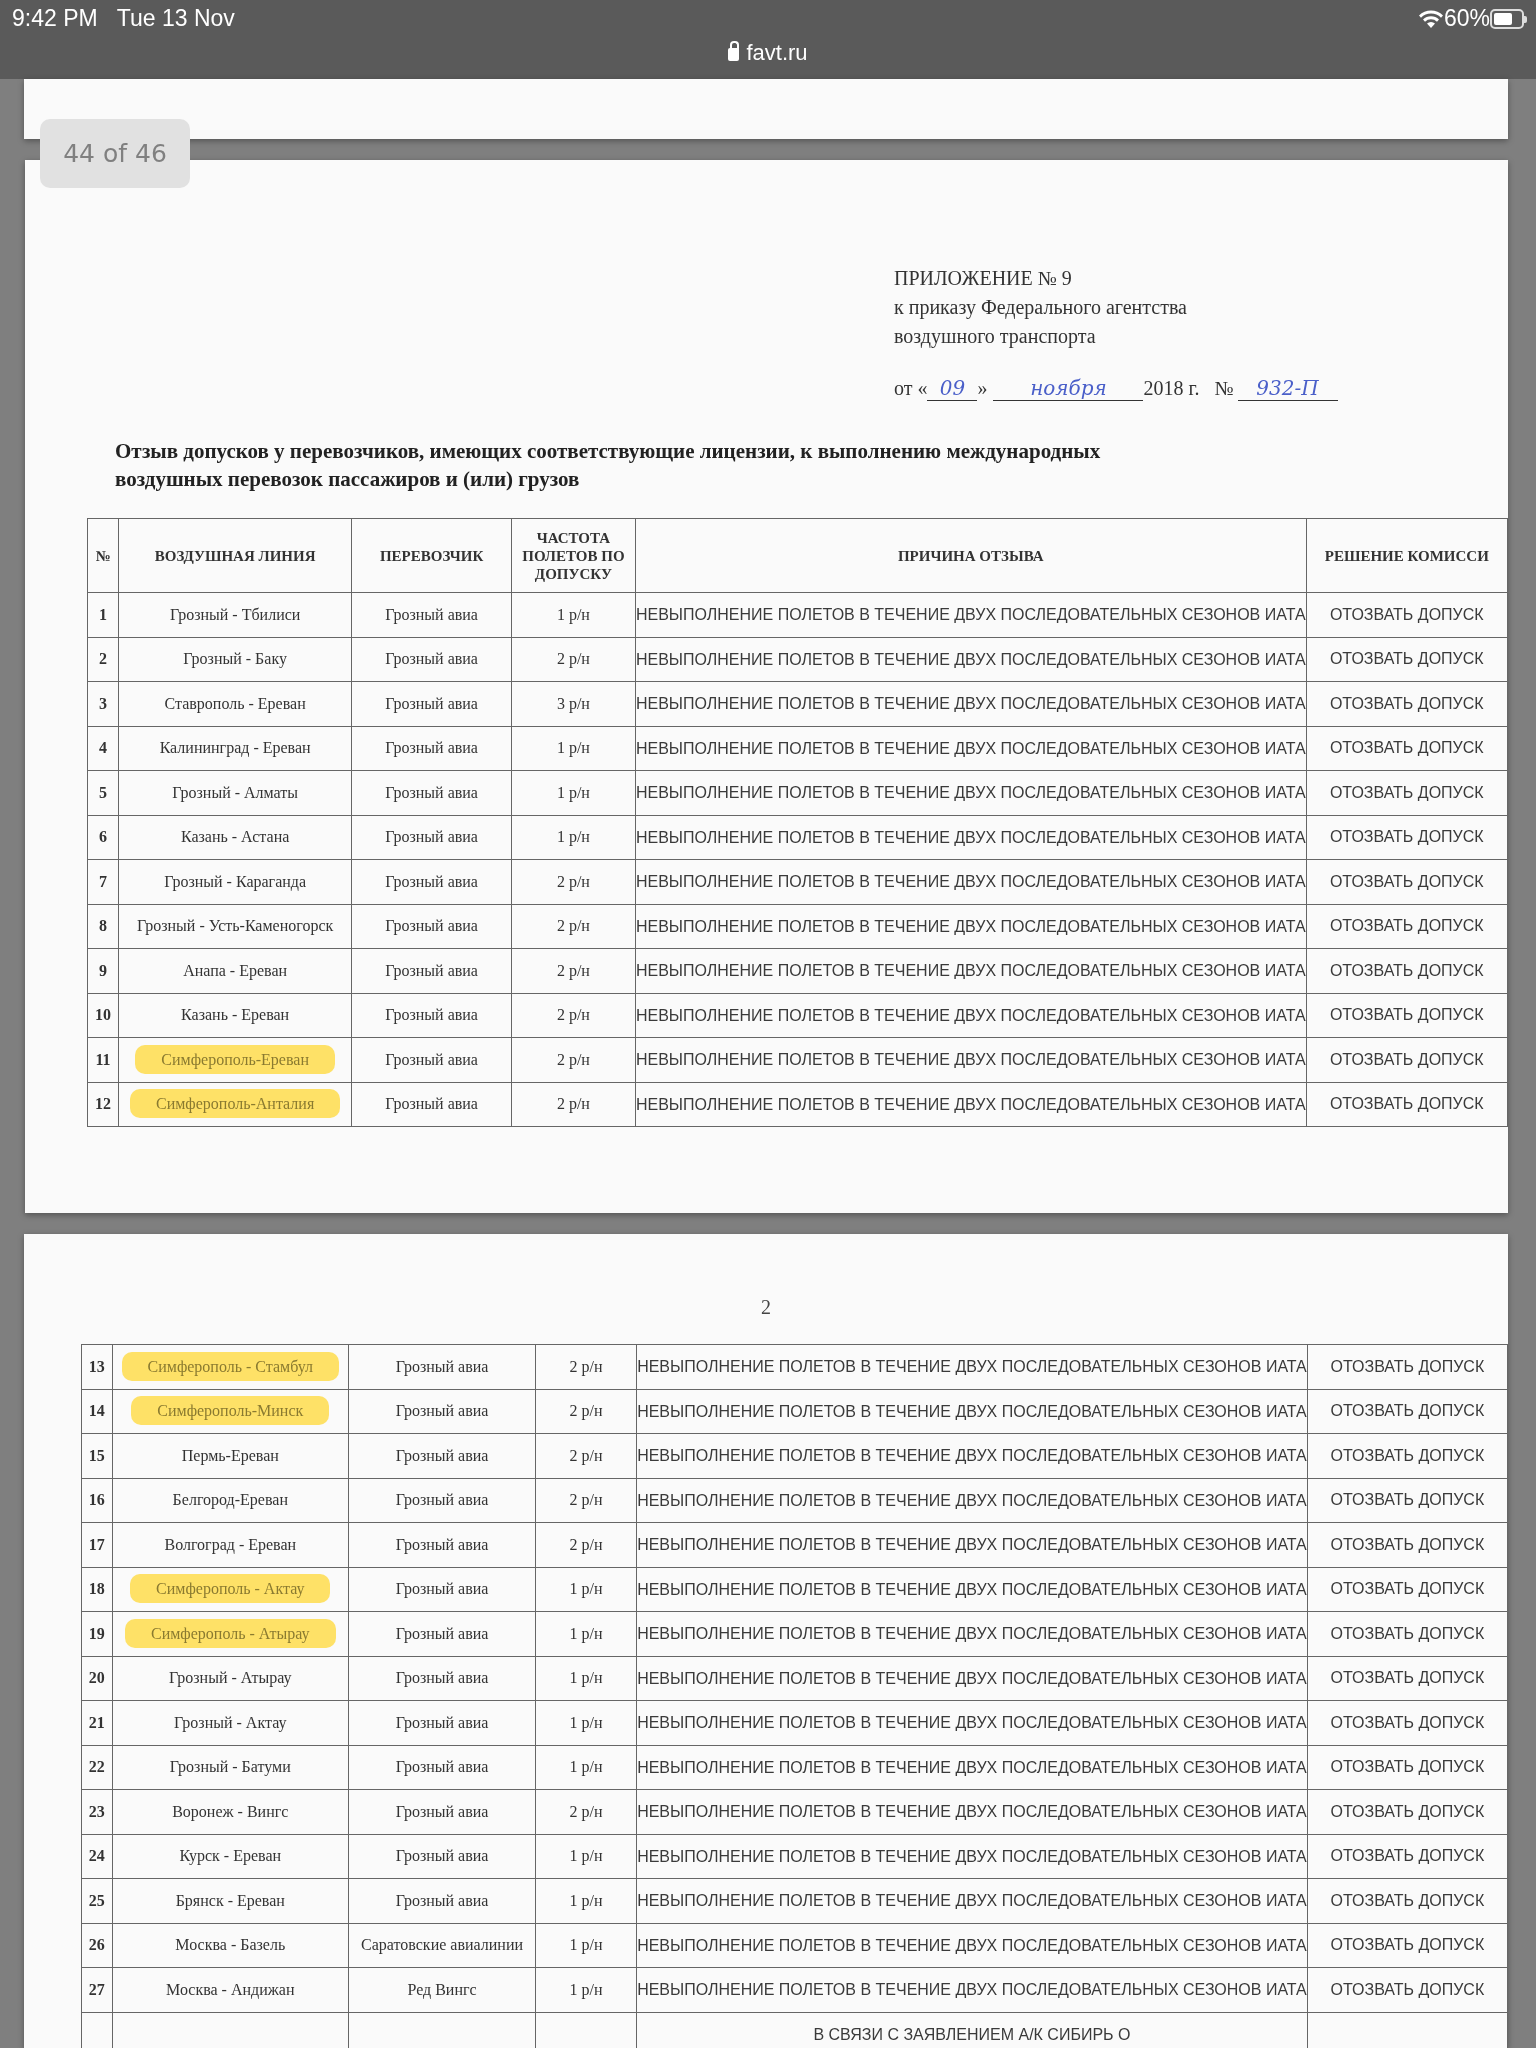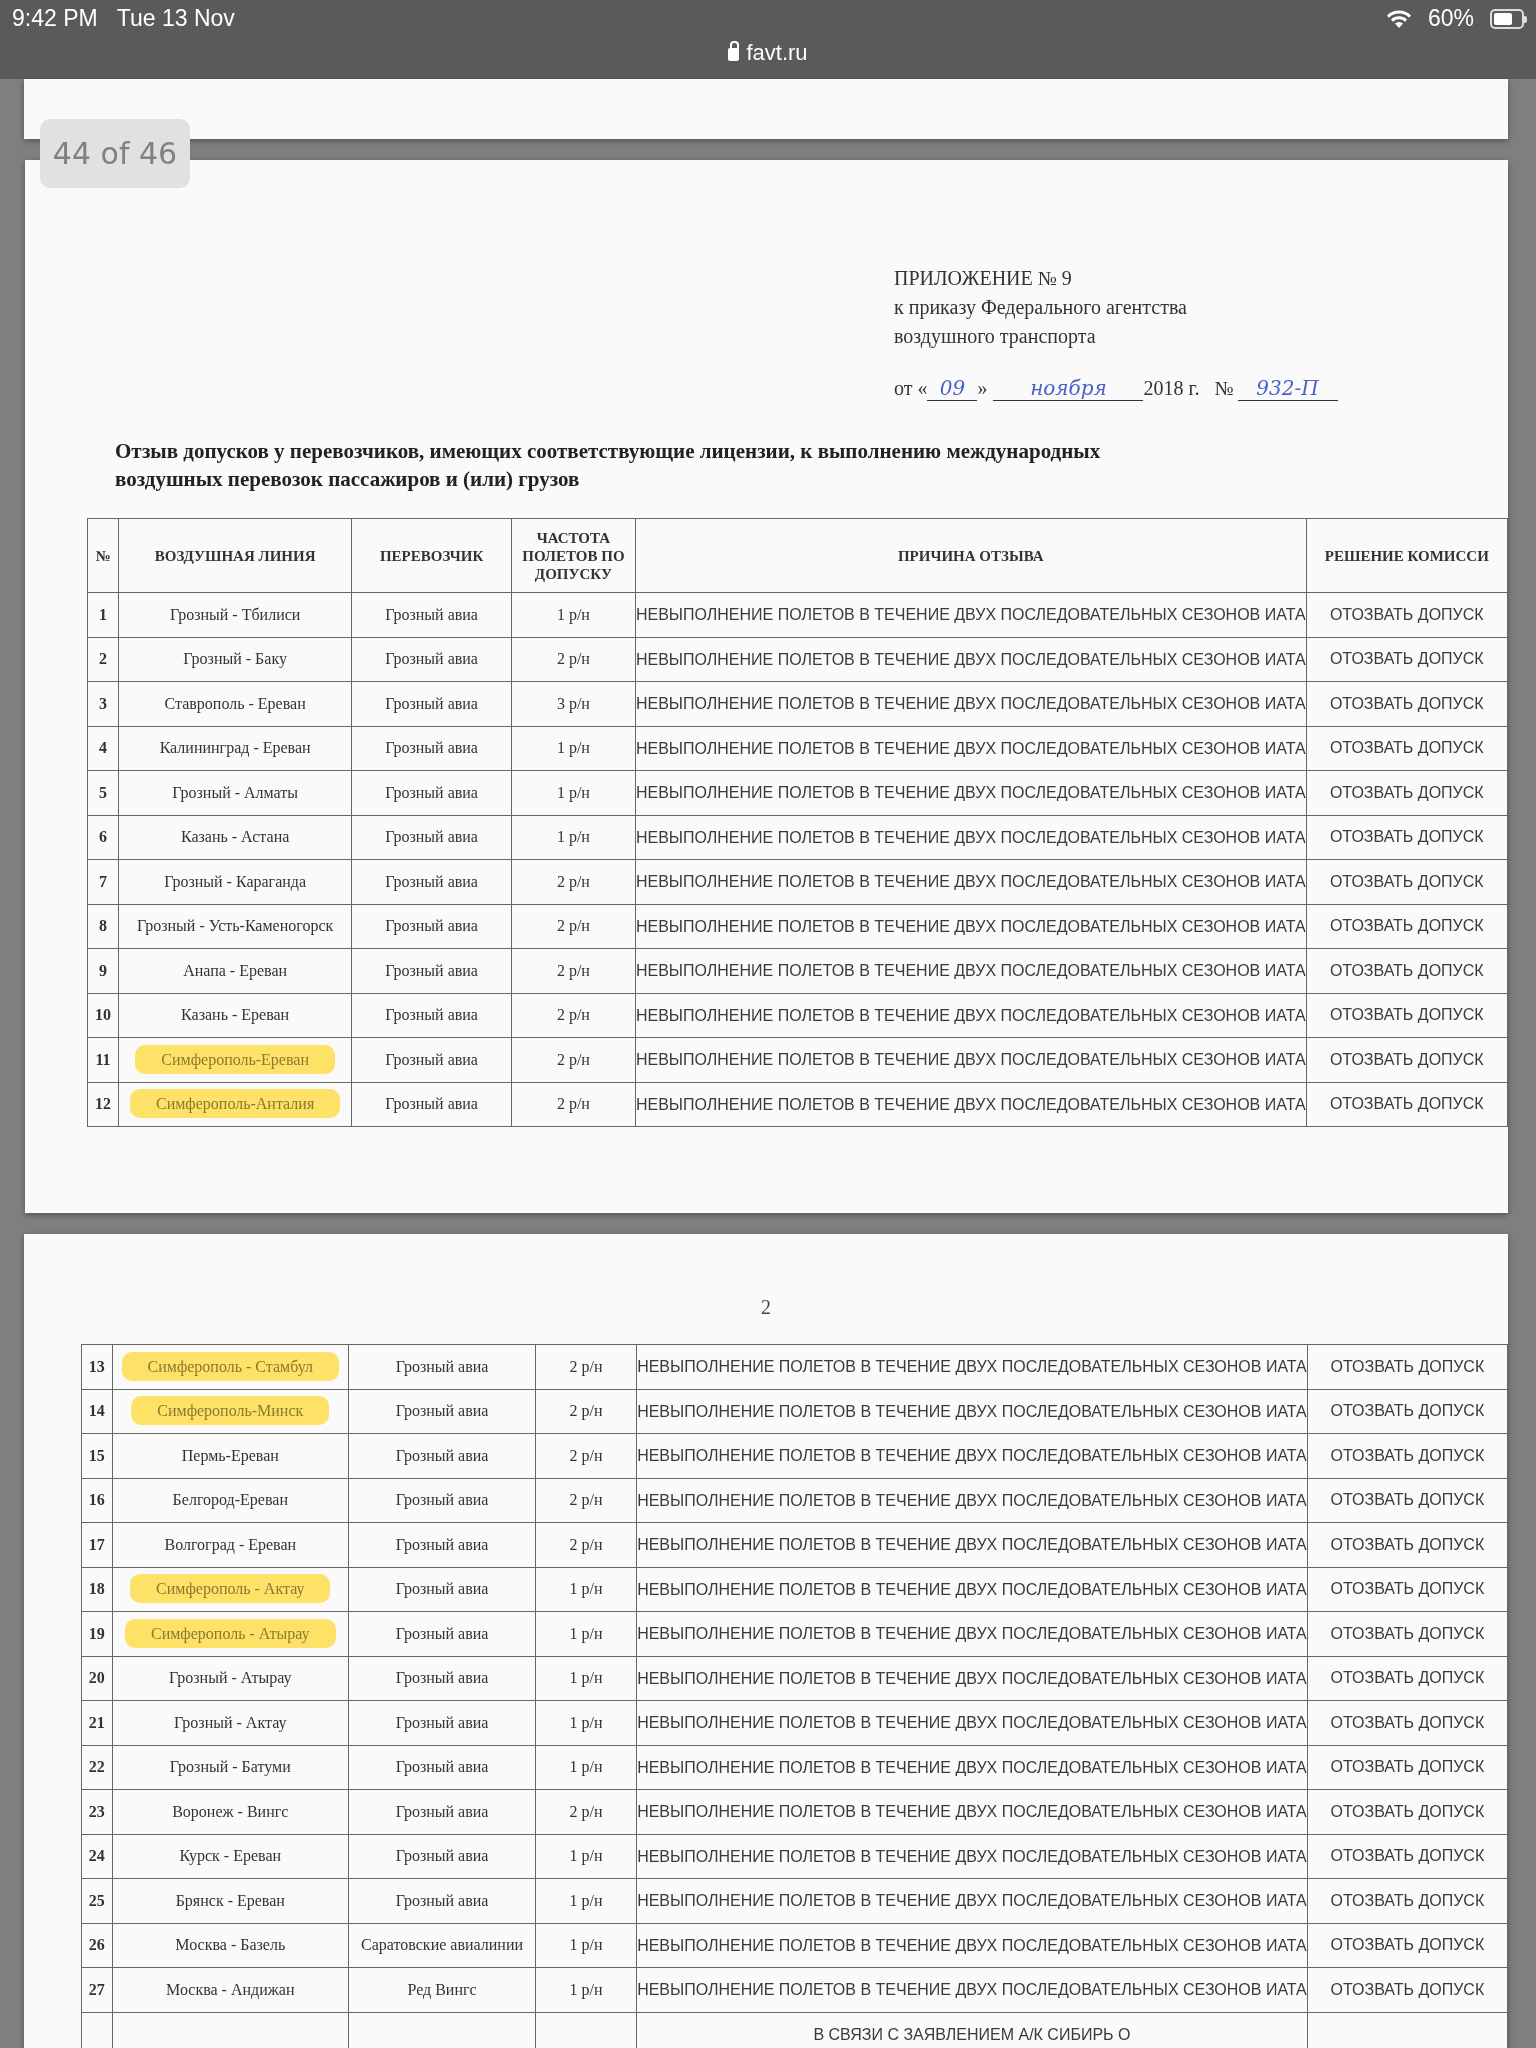--- a/index.html
+++ b/index.html
@@ -1,33 +1,33 @@
 <!DOCTYPE html>
 <html><head>
 <meta charset="utf-8">
 <style>
   html, body { margin:0; padding:0; }
   body { width:1536px; height:2048px; overflow:hidden; background:#7f7f7f; position:relative; font-family:"Liberation Serif", serif; }
   .statusbar { position:absolute; left:0; top:0; width:1536px; height:79px; background:#5a5a5a; color:#fff; font-family:"Liberation Sans", sans-serif; }
   .sb-time { position:absolute; left:12px; top:5px; font-size:23px; }
-  .sb-right { position:absolute; right:12px; top:5px; font-size:23px; display:flex; align-items:center; gap:16px; }
+  .sb-right { position:absolute; right:12px; top:5px; font-size:23px; display:flex; align-items:center; gap:0; }
   .wifi { width:26px; height:20px; position:relative; }
   .battery { width:34px; height:20px; border:2px solid #ddd; border-radius:5px; position:relative; box-sizing:border-box; }
   .battery .fill { position:absolute; left:2px; top:2px; bottom:2px; width:60%; background:#fff; border-radius:2px; }
   .battery:after { content:""; position:absolute; right:-5px; top:5px; width:3px; height:7px; background:#ddd; border-radius:0 2px 2px 0; }
   .url { position:absolute; top:40px; left:0; width:1536px; text-align:center; font-size:22px; color:#fff; }
   .lock { display:inline-block; width:11px; height:13px; background:#fff; border-radius:2px; position:relative; margin-right:7px; vertical-align:-1px; }
   .lock:before { content:""; position:absolute; left:2px; top:-7px; width:5px; height:7px; border:2px solid #fff; border-bottom:none; border-radius:4px 4px 0 0; }
 
   .page { position:absolute; background:#fafafa; box-shadow:0 2px 6px rgba(0,0,0,0.35); }
   .p-prev { left:24px; top:79px; width:1484px; height:60px; }
   .p1 { left:25px; top:160px; width:1483px; height:1053px; }
   .p2 { left:24px; top:1234px; width:1484px; height:814px; }
 
-  .pager { position:absolute; left:40px; top:119px; width:150px; height:69px; background:#e1e1e1; border-radius:10px; color:#808080; font-family:"DejaVu Sans", sans-serif; font-size:30px; display:flex; align-items:center; justify-content:center; z-index:5; }
+  .pager { position:absolute; left:40px; top:119px; width:150px; height:69px; background:#e1e1e1; border-radius:10px; color:#808080; font-family:"DejaVu Sans", sans-serif; font-size:25px; display:flex; align-items:center; justify-content:center; z-index:5; }
 
   .appendix { position:absolute; left:869px; top:104px; font-size:20px; color:#333; line-height:29px; }
   .sigline { position:absolute; left:869px; top:216px; font-size:20px; color:#333; white-space:nowrap; }
   .hand { display:inline-block; border-bottom:1px solid #333; color:#4a5fc9; font-family:"DejaVu Serif", serif; font-style:italic; text-align:center; }
   .doc-title { position:absolute; left:90px; width:1300px; top:277px; text-align:left; font-weight:bold; font-size:21px; color:#222; line-height:28px; }
   .pagenum { position:absolute; left:0; width:1484px; top:62px; text-align:center; font-size:20px; color:#444; }
 
   table.t { position:absolute; border-collapse:collapse; table-layout:fixed; color:#333; }
   .p1 table.t { left:62px; top:358px; }
   .p2 table.t { left:57px; top:110px; }

